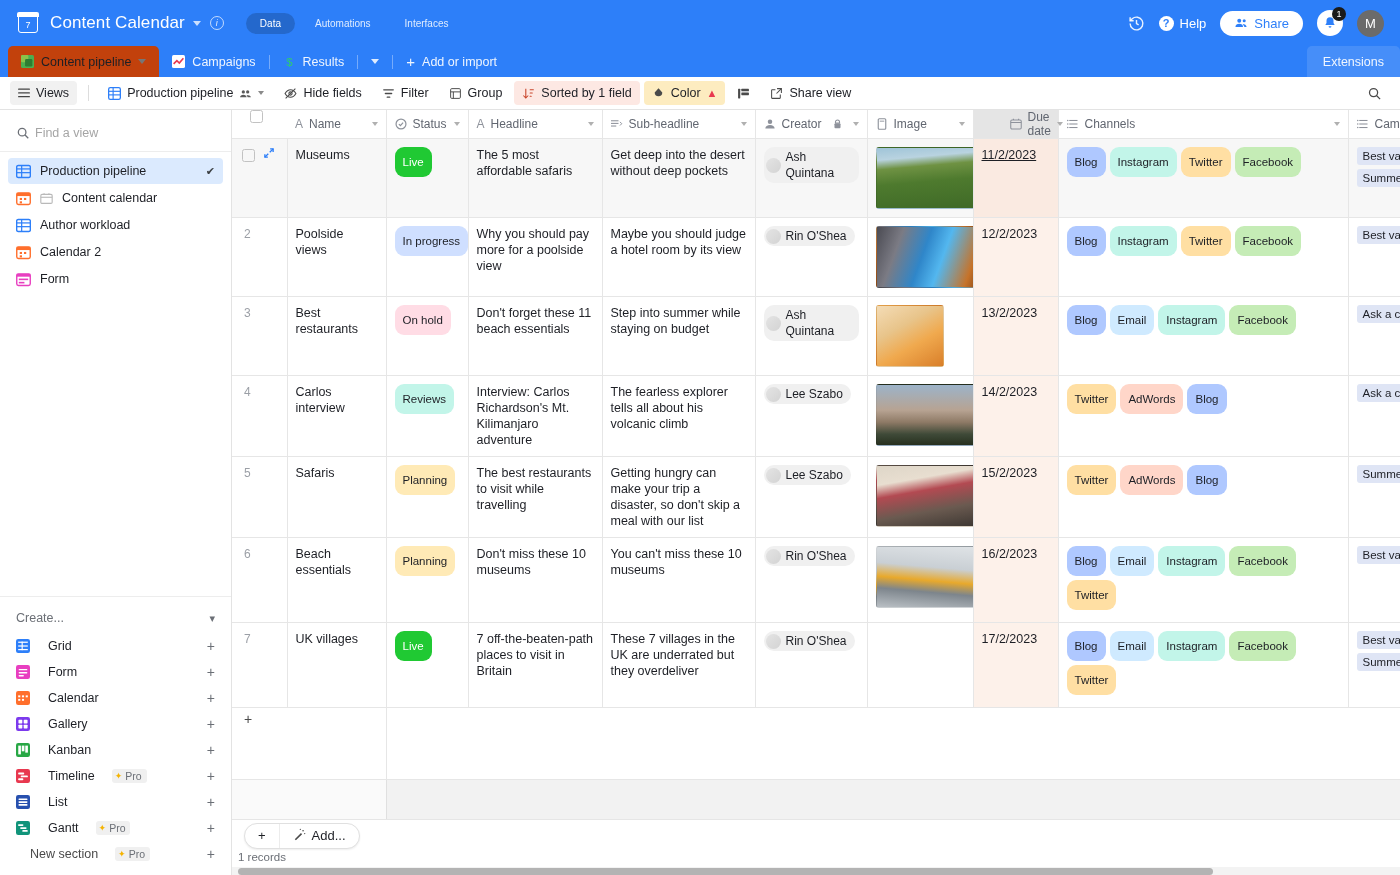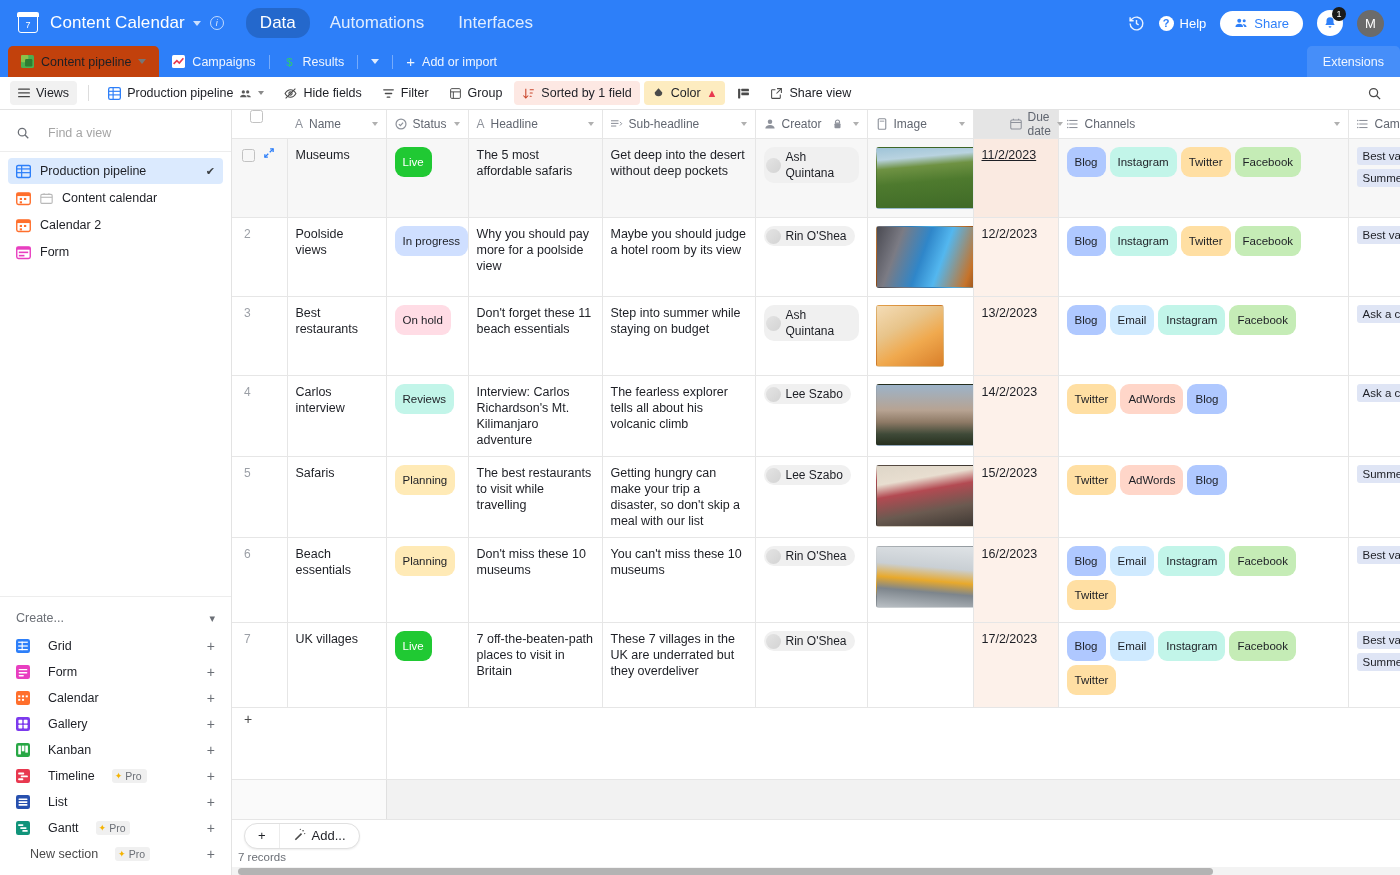--- a/index.html
+++ b/index.html
@@ -36,21 +36,21 @@
     border-left: 4px solid transparent; border-right: 4px solid transparent;
     border-top: 5px solid rgba(255,255,255,.75);
   }
   .info-circle {
     margin-left: 9px; width: 14px; height: 14px; border-radius: 50%;
     border: 1.4px solid rgba(255,255,255,.7); color: rgba(255,255,255,.85);
     font-size: 9px; line-height: 12px; text-align: center; font-style: italic;
   }
   .nav-tabs { display: flex; align-items: center; margin-left: 22px; gap: 6px; }
   .nav-tab {
-    color: rgba(255,255,255,.85); font-size: 17px;
+    color: rgba(255,255,255,.85); font-size: 10px;
     padding: 5px 14px; border-radius: 14px; white-space: nowrap;
   }
   .nav-tab.active { background: rgba(0,0,0,.18); color: #fff; }
   .top-right { margin-left: auto; display: flex; align-items: center; gap: 14px; padding-right: 4px; }
   .hist-icon { width: 17px; height: 17px; position: relative; }
   .hist-icon svg { display: block; }
   .help-btn { display: flex; align-items: center; gap: 6px; color: #fff; font-size: 13px; }
   .q-circle {
     width: 15px; height: 15px; border-radius: 50%; background: #fff; color: #2d7ff9;
     font-size: 11px; font-weight: bold; line-height: 15px; text-align: center;
@@ -118,21 +118,21 @@
 
   
   .body-wrap { display: flex; height: calc(875px - 46px - 31px - 33px); }
 
   
   .sidebar {
     width: 232px; flex: none; background: #fff; border-right: 1px solid #e3e3e3;
     display: flex; flex-direction: column; position: relative;
   }
   .find-view {
-    display: flex; align-items: center; gap: 18px; height: 38px;
+    display: flex; align-items: center; gap: 5px; height: 38px;
     padding: 0 16px; border-bottom: 1px solid #ededed; margin: 4px 0 0;
   }
   .find-view input {
     border: none; outline: none; font-size: 12.5px; color: #1d1f25;
     font-family: inherit; width: 150px; background: transparent;
   }
   .find-view input::placeholder { color: #a5a5a5; }
   .view-list { padding: 6px 8px 0; }
   .view-item {
     display: flex; align-items: center; gap: 9px; height: 26px;
@@ -464,20 +464,29 @@
               <rect x="4" y="7.4" width="2.4" height="2.2" fill="#ff6f2c"></rect>
               <rect x="8.5" y="7.4" width="2.4" height="2.2" fill="#ff6f2c"></rect>
               <rect x="4" y="11" width="2.4" height="2.2" fill="#ff6f2c"></rect>
             </svg></span>
         <span class="sub-ico"><svg width="13" height="13" viewBox="0 0 16 16">
               <rect x="1" y="3" width="14" height="11" rx="1.5" fill="none" stroke="#666" stroke-width="1.4"></rect>
               <path d="M1 6.5h14" stroke="#666" stroke-width="1.4"></path>
               <path d="M5 3V1.4M11 3V1.4" stroke="#666" stroke-width="1.4"></path>
             </svg></span>
         <span>Content calendar</span>
+      </div>
+      <div class="view-item">
+        <span class="vico"><svg width="15" height="15" viewBox="0 0 16 16">
+              <rect x=".7" y="1.6" width="14.6" height="12.8" rx="1.6" fill="none" stroke="#2d7ff9" stroke-width="1.5"></rect>
+              <rect x=".7" y="4.6" width="14.6" height="1.3" fill="#2d7ff9"></rect>
+              <rect x=".7" y="8.6" width="14.6" height="1.3" fill="#2d7ff9"></rect>
+              <rect x="5.4" y="1.6" width="1.3" height="12.8" fill="#2d7ff9"></rect>
+            </svg></span>
+        <span>Author workload</span>
       </div>
       <div class="view-item">
         <span class="vico"><svg width="15" height="15" viewBox="0 0 16 16">
               <rect x=".8" y="2" width="14.4" height="12.4" rx="1.8" fill="none" stroke="#ff6f2c" stroke-width="1.5"></rect>
               <rect x=".8" y="2" width="14.4" height="3.4" fill="#ff6f2c"></rect>
               <rect x="4" y="7.4" width="2.4" height="2.2" fill="#ff6f2c"></rect>
               <rect x="8.5" y="7.4" width="2.4" height="2.2" fill="#ff6f2c"></rect>
               <rect x="4" y="11" width="2.4" height="2.2" fill="#ff6f2c"></rect>
             </svg></span>
         <span>Calendar 2</span>
@@ -946,19 +955,19 @@
                   <path d="M2.2 13.8l7.6-7.6 1.4 1.4-7.6 7.6z"></path>
                   <circle cx="12.4" cy="3.4" r="1"></circle>
                   <circle cx="9" cy="1.6" r=".8"></circle>
                   <circle cx="14.4" cy="6.8" r=".8"></circle>
                 </svg>
             </span>
             <span>Add...</span>
           </div>
         </div>
       </div>
-      <div class="rec-count">7 records</div>
+      <div class="rec-count">1 records</div>
       <div class="hscroll-track">
         <div class="hscroll-thumb"></div>
       </div>
     </div>
   </div>
 </div>
 
 </body></html>

